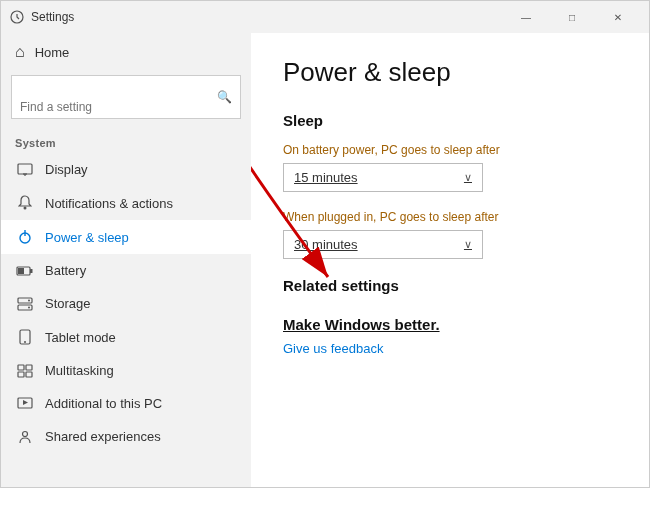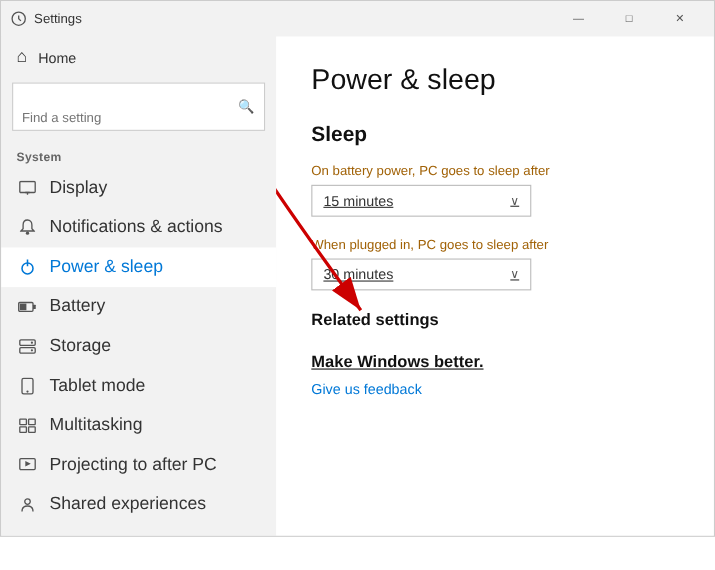--- a/index.html
+++ b/index.html
@@ -59,30 +59,30 @@
       letter-spacing: 0.3px;
     }
 
     .sidebar-item {
       display: flex; align-items: center; padding: 9px 14px; cursor: pointer;
       font-size: 13px; color: #333; position: relative;
     }
     .sidebar-item.active { background: #fff; color: #0078d7; }
     .sidebar-item-icon { width: 20px; margin-right: 10px; font-size: 14px; display: flex; align-items: center; justify-content: center; color: #555; flex-shrink: 0; }
     .sidebar-item.active .sidebar-item-icon { color: #0078d7; }
-    .sidebar-item-label { font-size: 16px; }
+    .sidebar-item-label { font-size: 13px; }
 
     
     .content {
       flex: 1; background: #fff; padding: 24px 32px; overflow-y: auto; position: relative;
     }
 
     .page-title { font-size: 26px; font-weight: 300; color: #111; margin-bottom: 24px; }
 
-    .section-title { font-size: 19px; font-weight: 600; color: #111; margin-bottom: 14px; }
+    .section-title { font-size: 15px; font-weight: 600; color: #111; margin-bottom: 14px; }
 
     .setting-label { font-size: 12px; color: #a16207; margin-bottom: 6px; }
 
     .dropdown {
       display: flex; align-items: center; justify-content: space-between;
       border: 1px solid #bbb; background: #fff; padding: 6px 10px;
       width: 200px; cursor: pointer; margin-bottom: 18px; font-size: 13px; color: #333; text-decoration: underline;
     }
     .dropdown-arrow { font-size: 11px; color: #555; }
 
@@ -204,21 +204,21 @@
         <span class="sidebar-item-label">Multitasking</span>
       </div>
 
       <div class="sidebar-item">
         <span class="sidebar-item-icon">
           <svg width="16" height="14" viewBox="0 0 16 14">
               <rect x="1" y="1" width="14" height="10" rx="1" fill="none" stroke="#555" stroke-width="1.2"></rect>
               <polygon points="6,3 6,8 11,5.5" fill="#555"></polygon>
             </svg>
         </span>
-        <span class="sidebar-item-label">Projecting to after PC</span>
+        <span class="sidebar-item-label">Additional to this PC</span>
       </div>
 
       <div class="sidebar-item">
         <span class="sidebar-item-icon">
           <svg width="16" height="14" viewBox="0 0 16 14">
               <circle cx="8" cy="4" r="2.5" fill="none" stroke="#555" stroke-width="1.2"></circle>
               <path d="M3 13 C3 9.5 5 8 8 8 C11 8 13 9.5 13 13" fill="none" stroke="#555" stroke-width="1.2"></path>
             </svg>
         </span>
         <span class="sidebar-item-label">Shared experiences</span>

